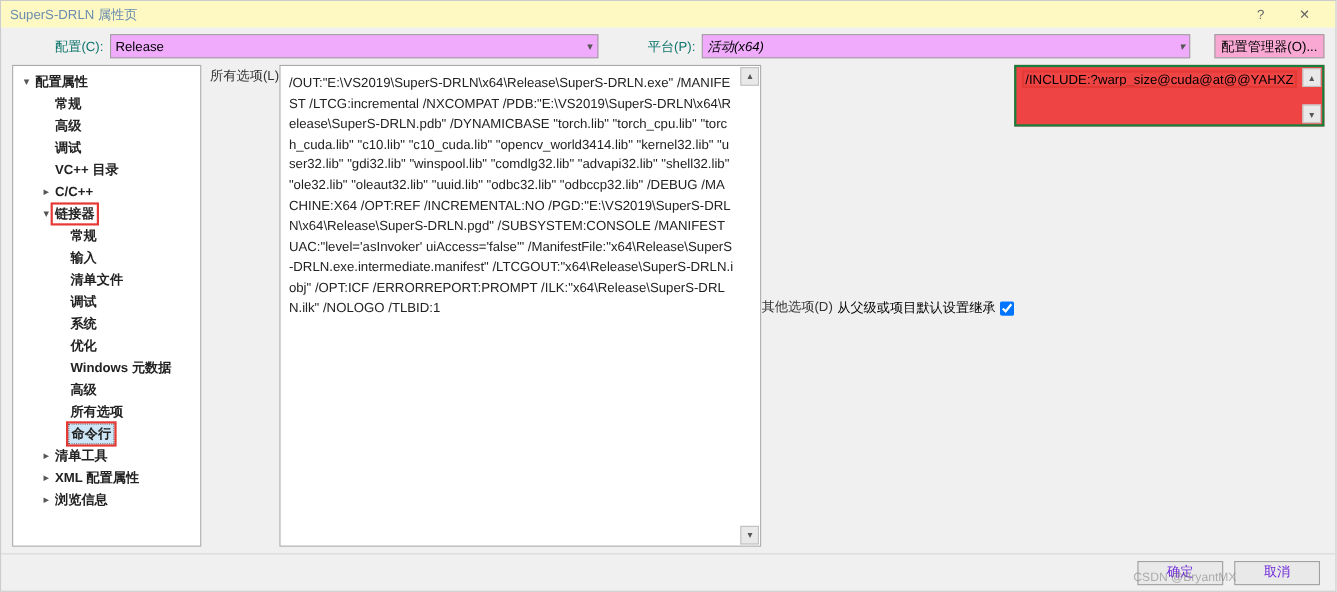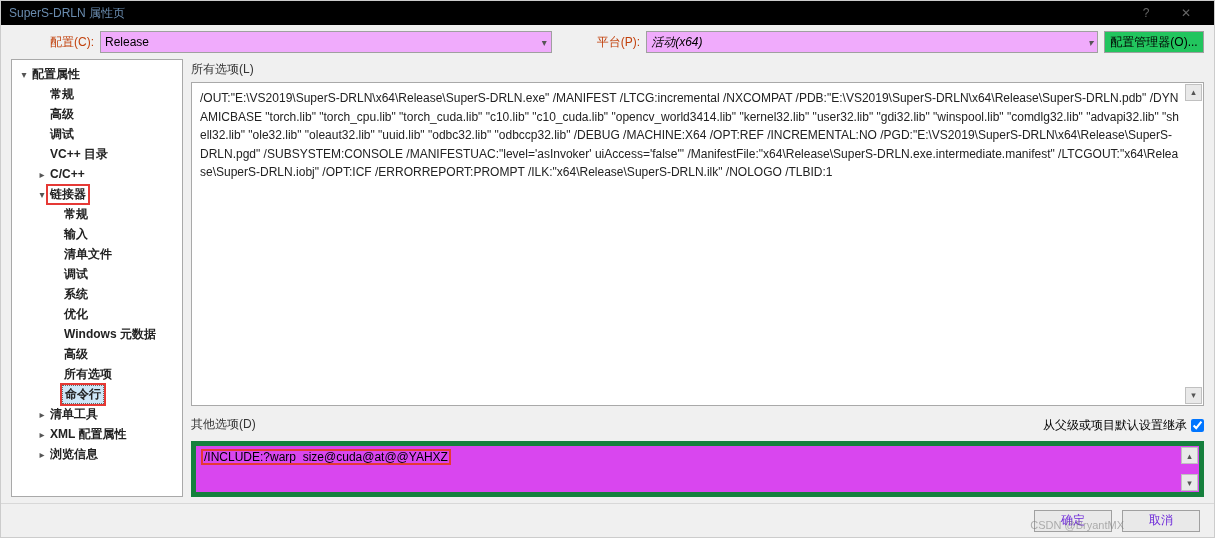--- a/index.html
+++ b/index.html
@@ -1,45 +1,45 @@
 <!DOCTYPE html>
 <html><head>
 <meta charset="utf-8">
 <style>
 * { box-sizing: border-box; margin: 0; padding: 0; font-family: "Microsoft YaHei", "Segoe UI", Tahoma, sans-serif; font-size: 12px; }
 body { background: #f0f0f0; width: 1215px; height: 538px; overflow: hidden; display: flex; flex-direction: column; border: 1px solid #ccc; }
-.titlebar { height: 24px; display: flex; align-items: center; padding: 0 8px; color: #6a8caf; font-size: 12px; background: #000000; }
+.titlebar { height: 24px; display: flex; align-items: center; padding: 0 8px; color: #6a8caf; font-size: 12px; background: #fef9c3; }
 .titlebar-spacer { flex: 1; }
 .titlebar-btn { width: 40px; height: 24px; display: flex; align-items: center; justify-content: center; color: #666; }
 .topcfg { display: flex; align-items: center; padding: 6px 10px; gap: 6px; }
-.topcfg label { color: #c2410c; padding-left: 39px; }
+.topcfg label { color: #0f766e; padding-left: 39px; }
 .topcfg .combo { flex: 0 0 auto; display: flex; align-items: center; background: #f0abfc; border: 1px solid #a0a0a0; height: 22px; padding: 0 4px; position: relative; }
 .combo .arrow { margin-left: auto; color: #555; font-size: 10px; }
 #combo-config { flex: 1; }
 #combo-platform { flex: 1; font-style: italic; }
-.cfgman-btn { width: 100px; height: 22px; background: #22c55e; border: 1px solid #a0a0a0; }
+.cfgman-btn { width: 100px; height: 22px; background: #f9a8d4; border: 1px solid #a0a0a0; margin-left: 16px; }
 .body { flex: 1; display: flex; gap: 8px; padding: 0 10px 6px 10px; min-height: 0; }
 .tree { width: 172px; border: 1px solid #a9a9a9; background: #fff; overflow-y: auto; padding: 4px 0; }
 .tree-item { display: flex; align-items: center; height: 20px; padding: 0 4px; color: #222; white-space: nowrap; }
 .tree-item .exp { width: 12px; display: inline-flex; justify-content: center; color: #555; font-size: 10px; }
 .tree-item .lbl { padding: 0 2px; font-weight: bold; }
 .tree-item.selected .lbl { background: #cde6f7; border: 1px dotted #666; }
 .highlight-box .lbl { outline: 2px solid #e53935; outline-offset: 0; }
 .indent-0 { padding-left: 6px; }
 .indent-1 { padding-left: 24px; }
 .indent-2 { padding-left: 38px; }
-.main { flex: 1; display: flex; flex-direction: column; min-width: 0; }
+.main { flex: 1; display: flex; flex-direction: row; min-width: 0; }
 .section-label { color: #333; margin: 2px 0 4px 0; }
 .readonly-box { flex: 1; background: #fff; border: 1px solid #a9a9a9; padding: 6px 24px 6px 8px; position: relative; color: #222; line-height: 1.55; overflow: hidden; word-break: break-all; }
 .readonly-box .scroll-up, .readonly-box .scroll-dn,
 .other-box .scroll-up, .other-box .scroll-dn { position: absolute; right: 1px; width: 17px; height: 17px; background: #e9e9e9; border: 1px solid #c0c0c0; display: flex; align-items: center; justify-content: center; font-size: 9px; color: #555; }
 .scroll-up { top: 1px; } .scroll-dn { bottom: 1px; }
 .row-inherit { display: flex; align-items: center; justify-content: flex-start; gap: 4px; margin: 8px 0 4px; }
 .row-inherit input[type=checkbox] { width: 13px; height: 13px; }
-.other-box { height: 56px; background: #d946ef; border: 5px solid #15803d; padding: 4px 24px 4px 6px; position: relative; text-decoration: underline; }
+.other-box { height: 56px; background: #ef4444; border: 2px solid #15803d; padding: 4px 24px 4px 6px; position: relative; text-decoration: underline; }
 .other-highlight { outline: 2px solid #e53935; outline-offset: -1px; padding: 0 2px; display: inline-block; }
 .footer { height: 34px; display: flex; align-items: center; justify-content: flex-end; gap: 10px; padding: 0 14px; border-top: 1px solid #d8d8d8; position: relative; }
 .footer button { width: 78px; height: 22px; background: #e9e9e9; border: 1px solid #a0a0a0; color: #6d28d9; }
 .watermark { position: absolute; right: 90px; bottom: 6px; color: rgba(120,120,120,0.55); font-size: 11px; pointer-events: none; }
 </style>
 </head>
 <body>
 
 <div class="titlebar">
   <span>SuperS-DRLN 属性页</span>

